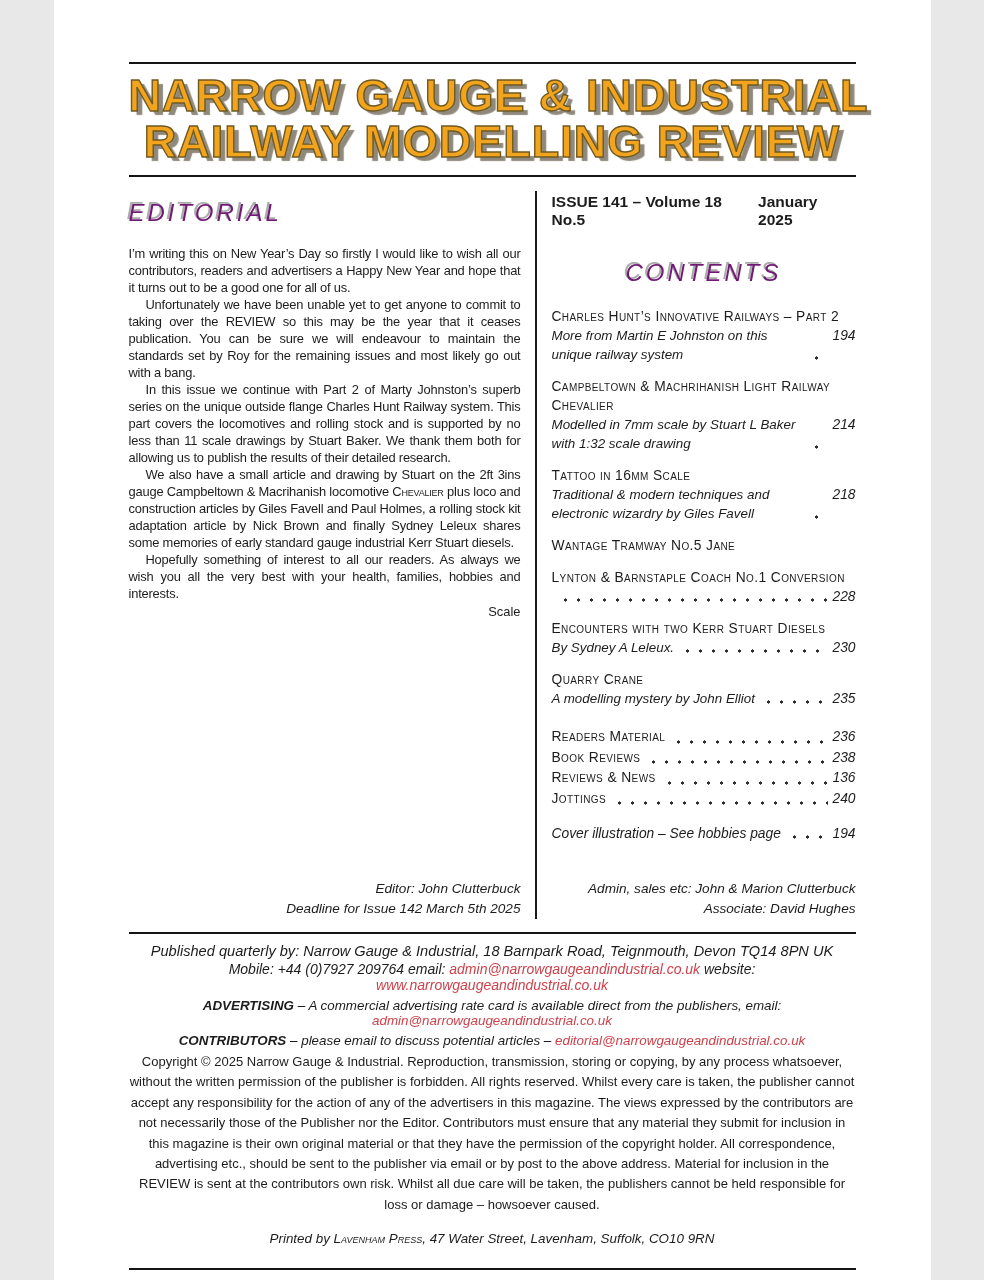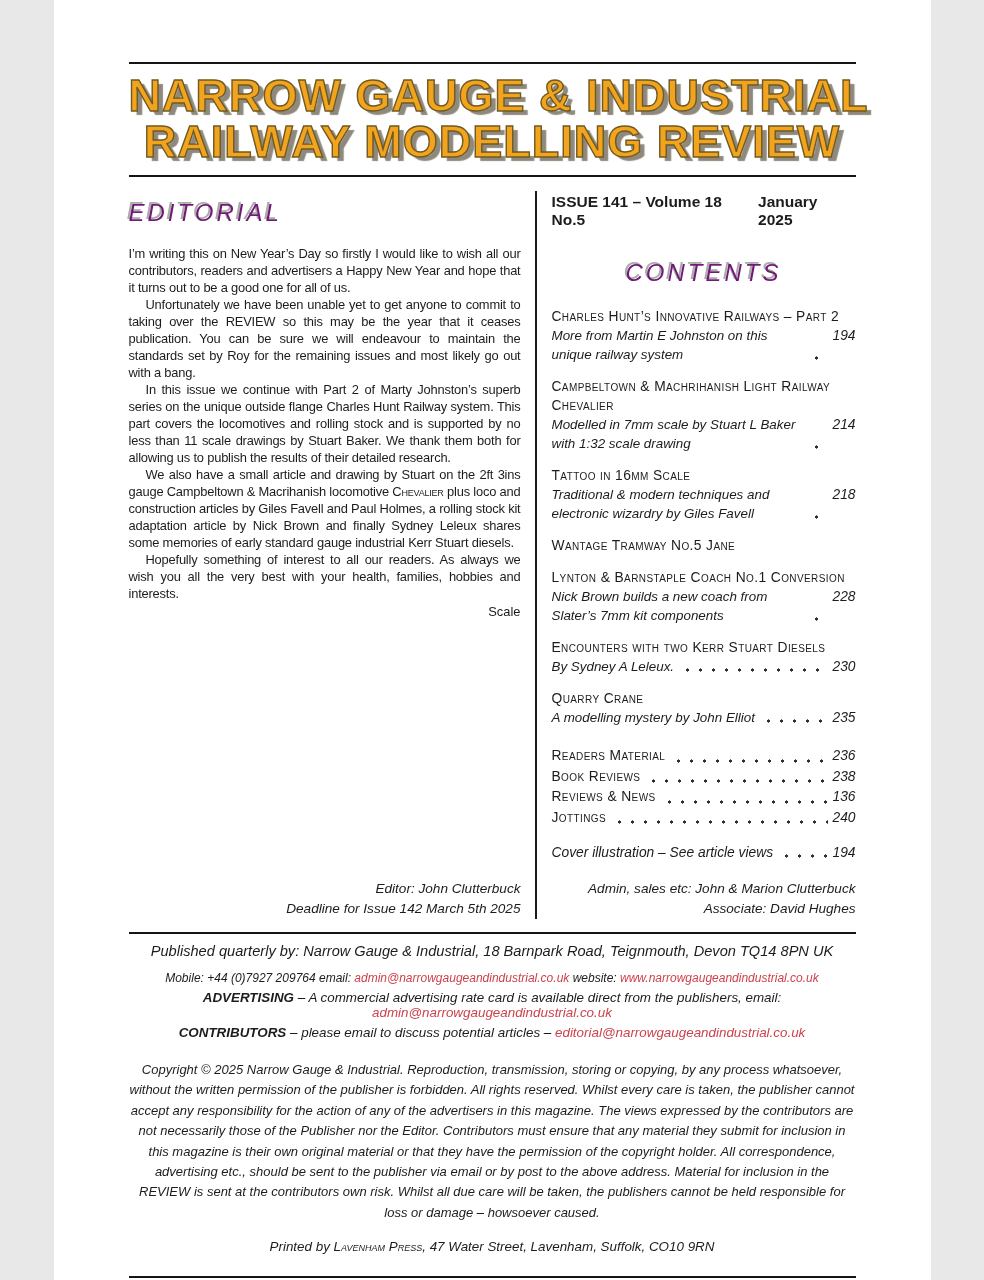--- a/index.html
+++ b/index.html
@@ -83,25 +83,25 @@
   .toc-simple .toc-line { line-height:20.5px; }
   .cover-line { margin-top:15px; font-style:italic; font-size:13.8px; }
 
   .right-credits, .editor-credits {
     text-align:right; font-style:italic; font-size:13.6px; line-height:20px;
   }
 
   
   .footer { text-align:center; }
   .footer .pub-line { font-style:italic; font-size:14.6px; margin-top:9px; }
-  .footer .contact-line { font-style:italic; font-size:12px; margin-top:12px; }
+  .footer .contact-line { font-style:italic; font-size:14px; margin-top:2px; }
   .footer .adv-line, .footer .contrib-line { font-style:italic; font-size:13.4px; margin-top:5px; }
   .bold-label { font-weight:bold; font-style:italic; }
   .red-link { color:#cc424b; text-decoration:none; font-style:italic; }
-  .copyright { font-style:italic; font-size:13px; line-height:20.4px; margin-top:20px; }
+  .copyright { font-size:13px; line-height:20.4px; margin-top:4px; }
   .printed-line { font-style:italic; font-size:13.4px; margin-top:16px; }
   .rule-footer-top { margin-top:13px; }
   .rule-bottom { margin-top:22px; }
   .page-number { text-align:right; font-style:italic; font-size:14.5px; margin-top:8px; }
 </style>
 </head>
 <body>
 
 <div class="page">
 
@@ -171,21 +171,20 @@
           </div>
         </div>
 
         <div class="toc-entry">
           <div class="toc-title">Wantage Tramway No.5 Jane</div>
         </div>
 
         <div class="toc-entry">
           <div class="toc-title">Lynton &amp; Barnstaple Coach No.1 Conversion</div>
           <div class="toc-line">
-            <span class="toc-sub">Nick Brown builds a new coach from Slater’s 7mm kit components</span>
             <span class="leader"></span>
             <span class="toc-page">228</span>
           </div>
         </div>
 
         <div class="toc-entry">
           <div class="toc-title">Encounters with two Kerr Stuart Diesels</div>
           <div class="toc-line">
             <span class="toc-sub">By Sydney A Leleux.</span>
             <span class="leader"></span>
@@ -219,21 +218,21 @@
             <span class="toc-page">136</span>
           </div>
           <div class="toc-line">
             <span class="toc-title">Jottings</span>
             <span class="leader"></span>
             <span class="toc-page">240</span>
           </div>
         </div>
 
         <div class="toc-line cover-line">
-          <span>Cover illustration – See article views</span>
+          <span>Cover illustration – See hobbies page</span>
           <span class="leader"></span>
           <span class="toc-page">194</span>
         </div>
       </div>
 
       <div class="right-credits">
         <div>Admin, sales etc: John &amp; Marion Clutterbuck</div>
         <div>Associate: David Hughes</div>
       </div>
     </div>

